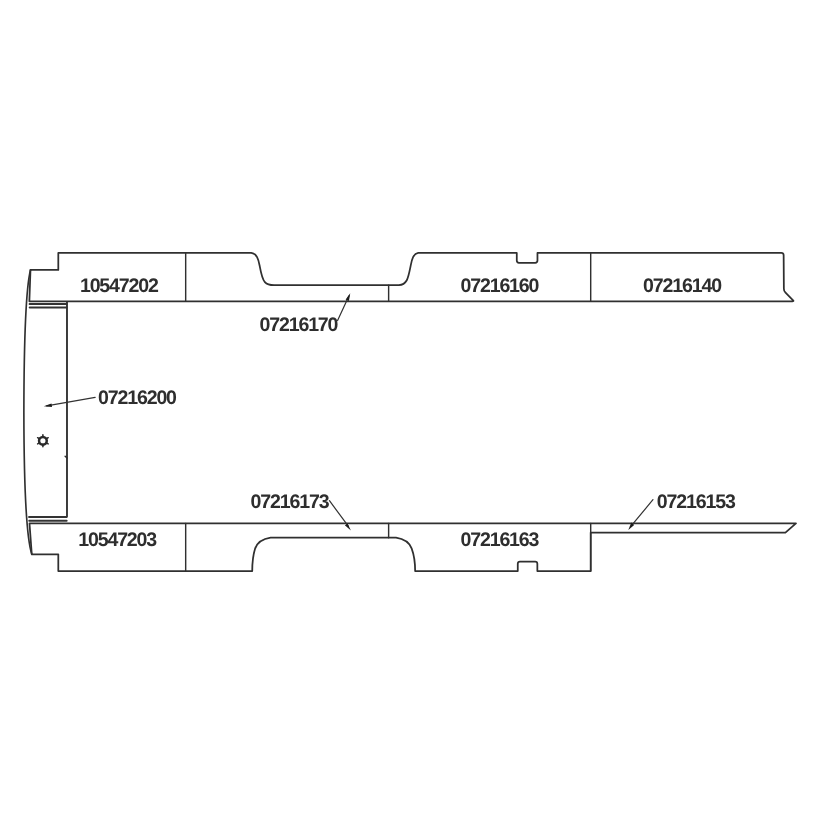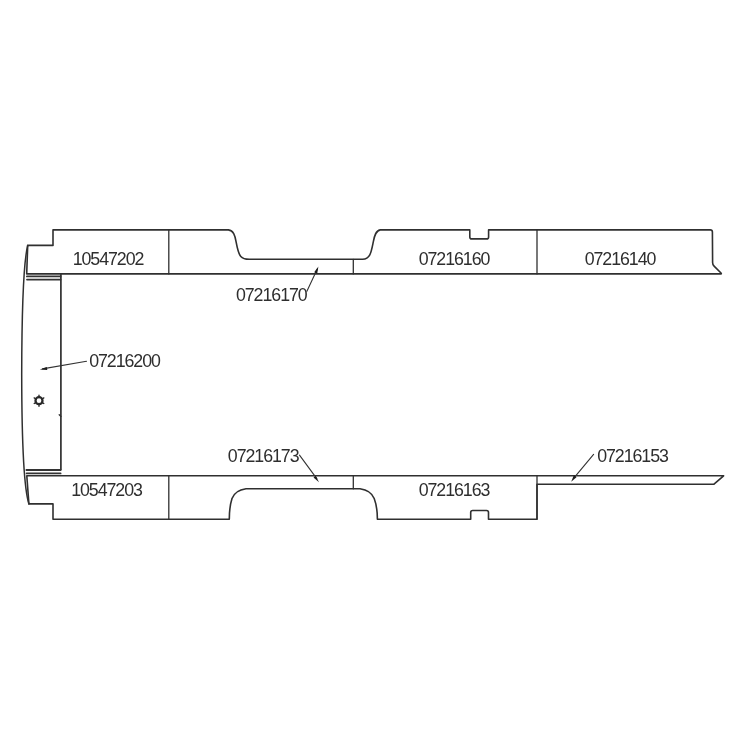--- a/index.html
+++ b/index.html
@@ -1,16 +1,16 @@
 <!DOCTYPE html>
 <html><head>
 <meta charset="utf-8">
 <style>
   html,body{margin:0;padding:0;background:#ffffff;}
-  .page{width:750px;height:750px;position:relative;background:#ffffff;overflow:hidden;}
+  .page{width:750px;height:750px;position:relative;background:#ffffff;overflow:hidden;font-weight:bold;}
   svg{position:absolute;left:0;top:0;}
   text{font-family:"Liberation Sans",sans-serif;fill:#2e2e2e;}
 </style>
 </head>
 <body>
 <div class="page">
 <svg width="750" height="750" viewBox="0 0 750 750" fill="none" stroke-linejoin="round" stroke-linecap="round">
 
   <path d="M 27.7 245.4 L 53 245.4 L 53 229.9 L 228.4 229.9
            C 233.5 230.7 234.9 235.3 236.1 241.8 C 237.3 248.3 238.2 253.5 240.8 256.5 C 242.7 258.7 245.4 259.3 249.2 259.3

